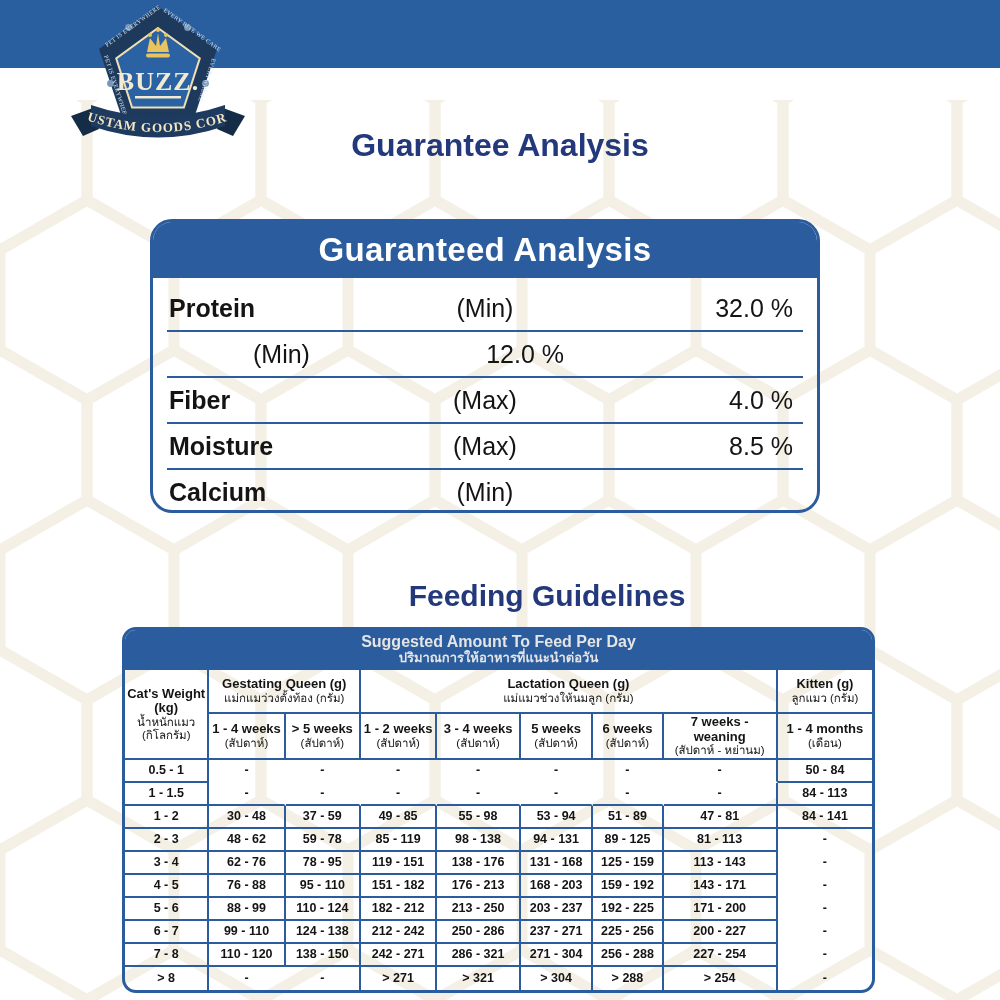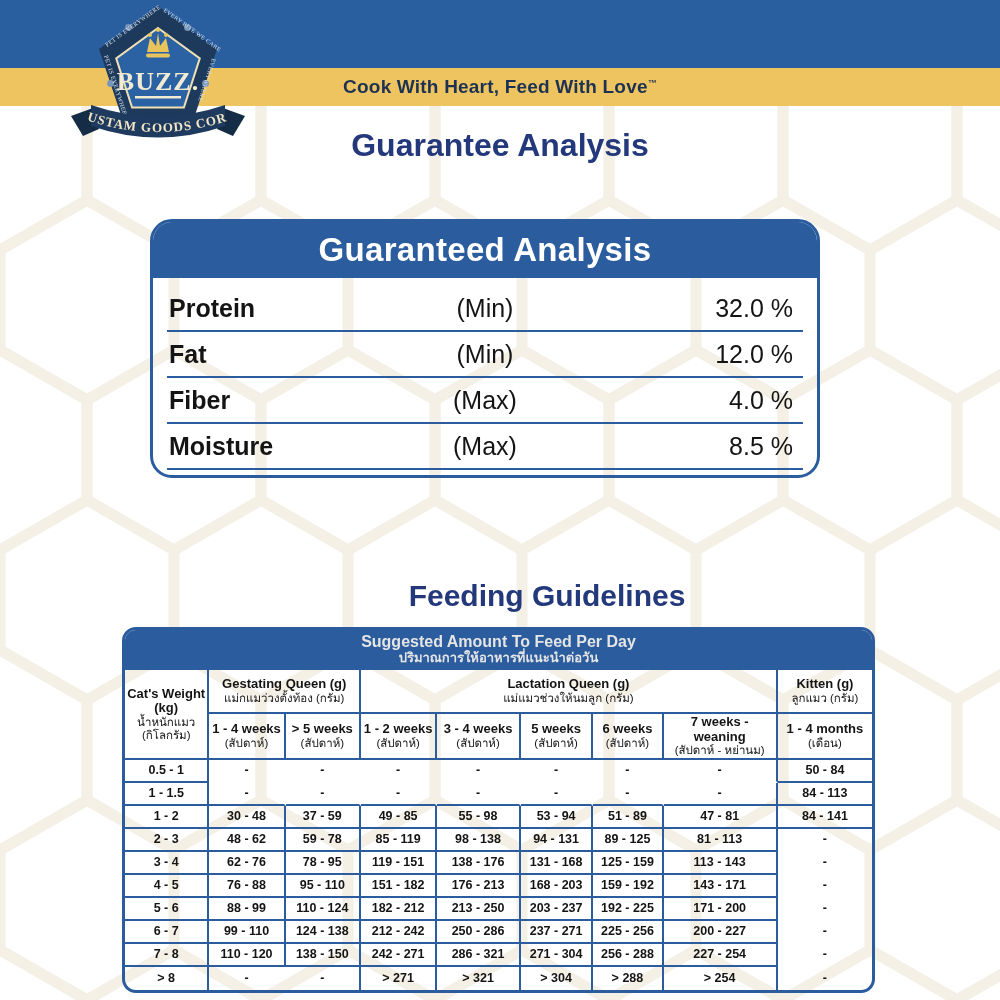--- a/index.html
+++ b/index.html
@@ -25,21 +25,21 @@
 
   .logo{position:absolute;left:62px;top:4px;width:192px;height:150px;z-index:2;}
 
   
   .h1{position:absolute;left:0;top:127px;width:1000px;text-align:center;z-index:1;
       font-size:32px;font-weight:bold;color:var(--head-navy);}
   .h2{position:absolute;left:0;top:579px;width:1000px;text-align:center;z-index:1;
       font-size:30px;font-weight:bold;color:var(--head-navy);margin-left:47px;}
 
   
-  .ga-card{position:absolute;left:150px;top:219px;width:670px;height:259px;z-index:1;
+  .ga-card{position:absolute;left:150px;top:219px;width:670px;height:294px;z-index:1;
            border:3px solid var(--tbl-blue);border-radius:22px;overflow:hidden;}
   .ga-head{height:56px;background:var(--tbl-blue);color:#fff;font-size:33px;font-weight:bold;
            display:flex;align-items:center;justify-content:center;letter-spacing:.3px;}
   .ga-body{padding:8px 14px;}
   .ga-row{height:46px;display:grid;grid-template-columns:36% 28% 36%;align-items:center;}
   .ga-row:not(:last-child){border-bottom:2.5px solid var(--tbl-blue);}
   .ga-name{font-size:25px;font-weight:bold;color:var(--ink);padding-left:2px;}
   .ga-basis{font-size:25px;color:var(--ink);text-align:center;}
   .ga-value{font-size:25px;color:var(--ink);text-align:right;padding-right:10px;}
 
@@ -76,23 +76,20 @@
           <path d="M0,50 L87,100 L87,200 L0,250 L-87,200 L-87,100 Z"></path>
           <path d="M174,50 L261,100 L261,200 L174,250 L87,200 L87,100 Z"></path>
         </g>
       </pattern>
     </defs>
     <rect width="1000" height="1000" fill="#ffffff"></rect>
     <rect x="0" y="100" width="1000" height="900" fill="url(#hexpat)"></rect>
   </svg>
 
   <div class="bar-blue"></div>
-  <div class="bar-gold">
-    <div class="tagline"><span>Cook With Heart, Feed With Love</span><sup>™</sup></div>
-  </div>
 
   <div class="logo">
     <svg viewBox="0 0 190 150" width="192" height="150">
       <g>
         <path d="M95,2 L154,45 L131,114 L59,114 L36,45 Z" fill="#1d3a5c"></path>
         <path d="M95,24 L136.8,54.4 L120.9,103.6 L69.1,103.6 L53.2,54.4 Z" fill="#2a62a4" stroke="#efe0b4" stroke-width="2"></path>
         <g fill="#7796b9">
           <circle cx="65.5" cy="23.5" r="3.4"></circle>
           <circle cx="124.5" cy="23.5" r="3.4"></circle>
           <circle cx="142.5" cy="79.5" r="3.4"></circle>
@@ -131,21 +128,20 @@
   <section class="ga-card">
     <div class="ga-head">Guaranteed Analysis</div>
     <div class="ga-body" id="ga-body">
     <div class="ga-row">
       <span class="ga-name">Protein</span>
       <span class="ga-basis">(Min)</span>
       <span class="ga-value">32.0 %</span>
     </div>
 
     <div class="ga-row">
-      <span class="ga-name">Fat</span>
       <span class="ga-basis">(Min)</span>
       <span class="ga-value">12.0 %</span>
     </div>
 
     <div class="ga-row">
       <span class="ga-name">Fiber</span>
       <span class="ga-basis">(Max)</span>
       <span class="ga-value">4.0 %</span>
     </div>
 

